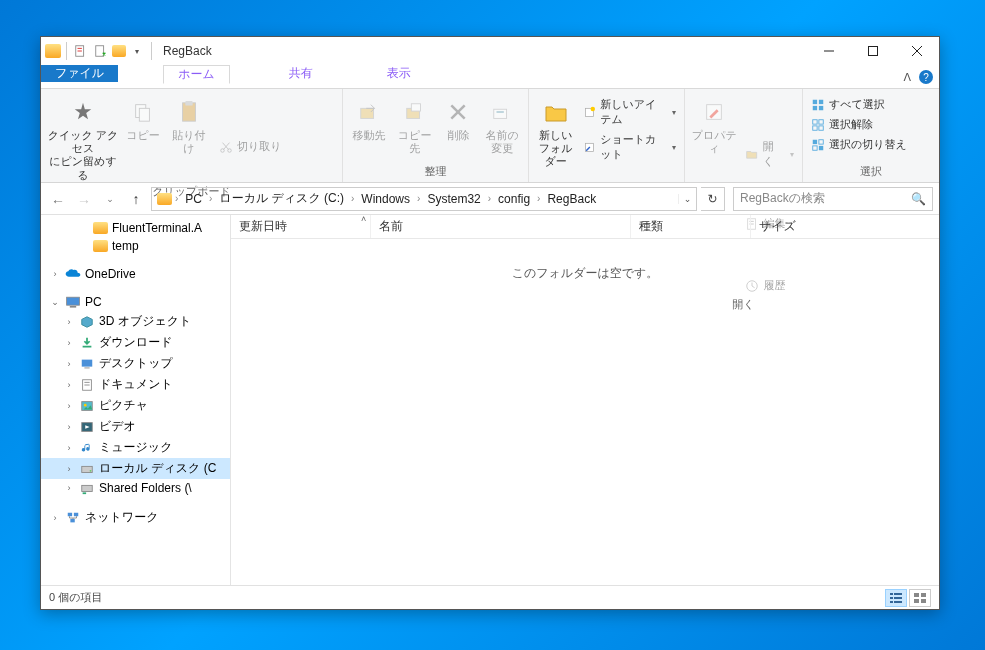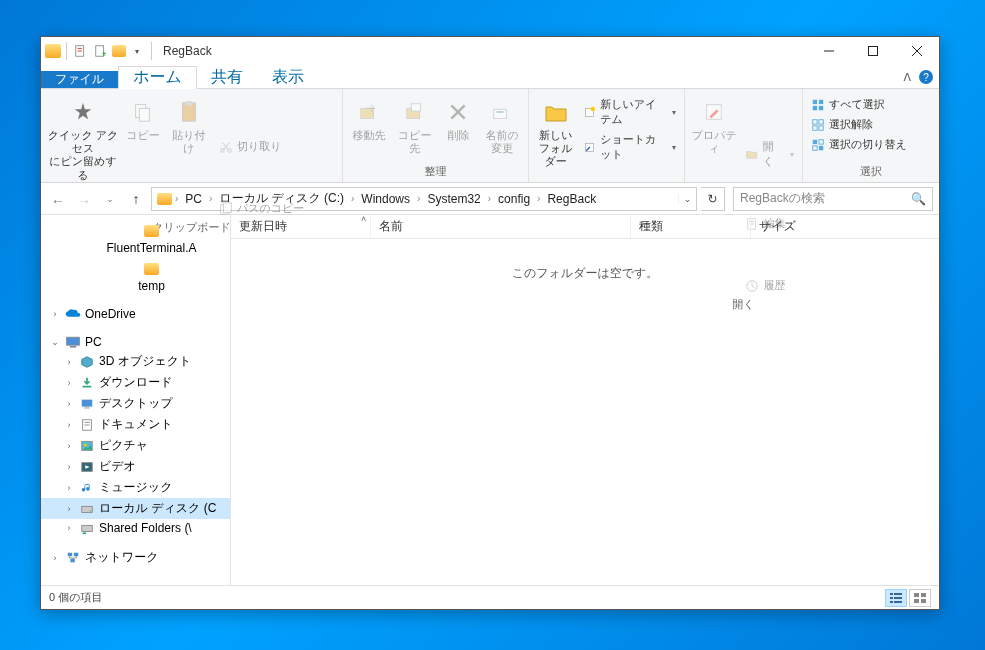--- a/index.html
+++ b/index.html
@@ -7,23 +7,23 @@
 .window { position: absolute; left: 40px; top: 36px; width: 900px; height: 574px; background: #fff; border: 1px solid #555; box-shadow: 0 4px 16px rgba(0,0,0,0.3); display: flex; flex-direction: column; }
 .titlebar { height: 28px; display: flex; align-items: center; background: #fff; }
 .titlebar-icons { display: flex; gap: 2px; padding-left: 4px; align-items: center; }
 .folder-mini { width: 16px; height: 14px; background: linear-gradient(#ffe082,#f9a825); border-radius: 2px; }
 .qat-sep { width: 1px; height: 18px; background: #ccc; margin: 0 3px; }
 .qat-icon { width: 18px; height: 18px; display: flex; align-items: center; justify-content: center; font-size: 11px; color: #555; }
 .title-text { margin-left: 8px; font-size: 12px; color: #333; }
 .win-controls { margin-left: auto; display: flex; }
 .win-btn { width: 44px; height: 28px; display: flex; align-items: center; justify-content: center; font-size: 13px; color: #222; }
 
-.tabs-row { height: 24px; display: flex; align-items: flex-end; background: #fff; border-bottom: 1px solid #d9d9d9; position: relative; }
+.tabs-row { height: 24px; display: flex; align-items: flex-start; background: #fff; border-bottom: 1px solid #d9d9d9; position: relative; gap: 45px; }
 .file-tab { background: #1979ca; color: #fff; padding: 0 14px; display: flex; align-items: center; font-size: 12px; }
-.rtab { padding: 0 14px; display: flex; align-items: center; font-size: 16px; color: #0369a1; border-right: 1px solid transparent; }
+.rtab { padding: 0 14px; display: flex; align-items: center; font-size: 12px; color: #8b5cf6; border-right: 1px solid transparent; }
 .rtab.active { border: 1px solid #d9d9d9; border-bottom: 1px solid #fff; background: #fff; margin-bottom: -1px; }
 .tabs-right { position: absolute; right: 6px; top: 0; height: 24px; display: flex; align-items: center; gap: 8px; color: #555; font-size: 11px; }
 .help-dot { width: 14px; height: 14px; border-radius: 50%; background: #1979ca; color: #fff; font-size: 10px; display: flex; align-items: center; justify-content: center; }
 
 .ribbon { height: 94px; background: #f5f6f7; border-bottom: 1px solid #d6d6d6; display: flex; }
 .rgroup { border-right: 1px solid #e1e1e1; display: flex; flex-direction: column; padding: 4px 6px 0 6px; }
 .rgroup-body { flex: 1; display: flex; align-items: flex-start; gap: 6px; }
 .rgroup-label { text-align: center; font-size: 11px; color: #666; padding: 2px 0 3px; }
 .big-btn { width: 56px; display: flex; flex-direction: column; align-items: center; gap: 2px; padding-top: 4px; }
 .big-btn .icon { height: 30px; display: flex; align-items: center; justify-content: center; }
@@ -44,21 +44,21 @@
 .searchbox { width: 200px; height: 24px; border: 1px solid #ccc; display: flex; align-items: center; padding: 0 6px; font-size: 12px; color: #888; margin-left: 4px; }
 .searchbox .srch-icon { margin-left: auto; color: #555; font-size: 12px; }
 
 .main-area { flex: 1; display: flex; overflow: hidden; }
 .nav-pane { width: 190px; border-right: 1px solid #e4e4e4; overflow-y: auto; font-size: 12px; padding: 4px 0; position: relative; }
 .tree-item { display: flex; align-items: center; padding: 2px 4px 2px 8px; gap: 4px; white-space: nowrap; }
 .tree-item.selected { background: #cce8ff; }
 .tw { width: 12px; text-align: center; color: #666; font-size: 9px; }
 .tree-icon { width: 16px; height: 14px; display: inline-flex; align-items: center; justify-content: center; }
 .fold-ico { width: 15px; height: 12px; background: linear-gradient(#ffe082,#f9a825); border-radius: 2px; }
-.indent-0 { padding-left: 8px; } .indent-1 { padding-left: 22px; } .indent-2 { padding-left: 36px; flex-direction: column; }
+.indent-0 { padding-left: 8px; } .indent-1 { padding-left: 22px; } .indent-2 { padding-left: 36px; }
 
 .content-pane { flex: 1; display: flex; flex-direction: column; position: relative; }
 .col-headers { height: 24px; border-bottom: 1px solid #e8e8e8; display: flex; font-size: 12px; color: #333; }
 .col-h { padding: 4px 8px; border-right: 1px solid #f0f0f0; display: flex; align-items: center; }
 .empty-msg { text-align: center; font-size: 12px; color: #555; padding-top: 26px; }
 .sort-arrow { position: absolute; top: -1px; left: 130px; font-size: 9px; color: #666; }
 
 .statusbar { height: 24px; border-top: 1px solid #e1e1e1; display: flex; align-items: center; font-size: 11px; color: #444; padding: 0 8px; }
 .view-switch { margin-left: auto; display: flex; gap: 2px; }
 .view-btn { width: 22px; height: 18px; border: 1px solid #ccc; display: flex; align-items: center; justify-content: center; font-size: 10px; }
@@ -154,27 +154,20 @@
           <div class="lbl">貼り付け</div>
         </div>
         <div class="stack">
           <div class="small-row dis">
               <svg width="14" height="14" viewBox="0 0 16 16">
                 <circle cx="4" cy="12" r="2" fill="none" stroke="#888"></circle>
                 <circle cx="12" cy="12" r="2" fill="none" stroke="#888"></circle>
                 <path d="M5 11L12 3M11 11L4 3" stroke="#888"></path>
               </svg>
               <span>切り取り</span>
-            </div>
-          <div class="small-row dis">
-              <svg width="14" height="14" viewBox="0 0 16 16">
-                <rect x="2" y="3" width="9" height="11" fill="#fff" stroke="#888"></rect>
-                <rect x="5" y="1" width="9" height="11" fill="#fff" stroke="#888"></rect>
-              </svg>
-              <span>パスのコピー</span>
             </div>
         </div>
       </div>
       <div class="rgroup-label">クリップボード</div>
     </div>
 
     <div class="rgroup" style="width:186px">
       <div class="rgroup-body">
         <div class="big-btn dis" style="width:40px">
           <div class="icon">

